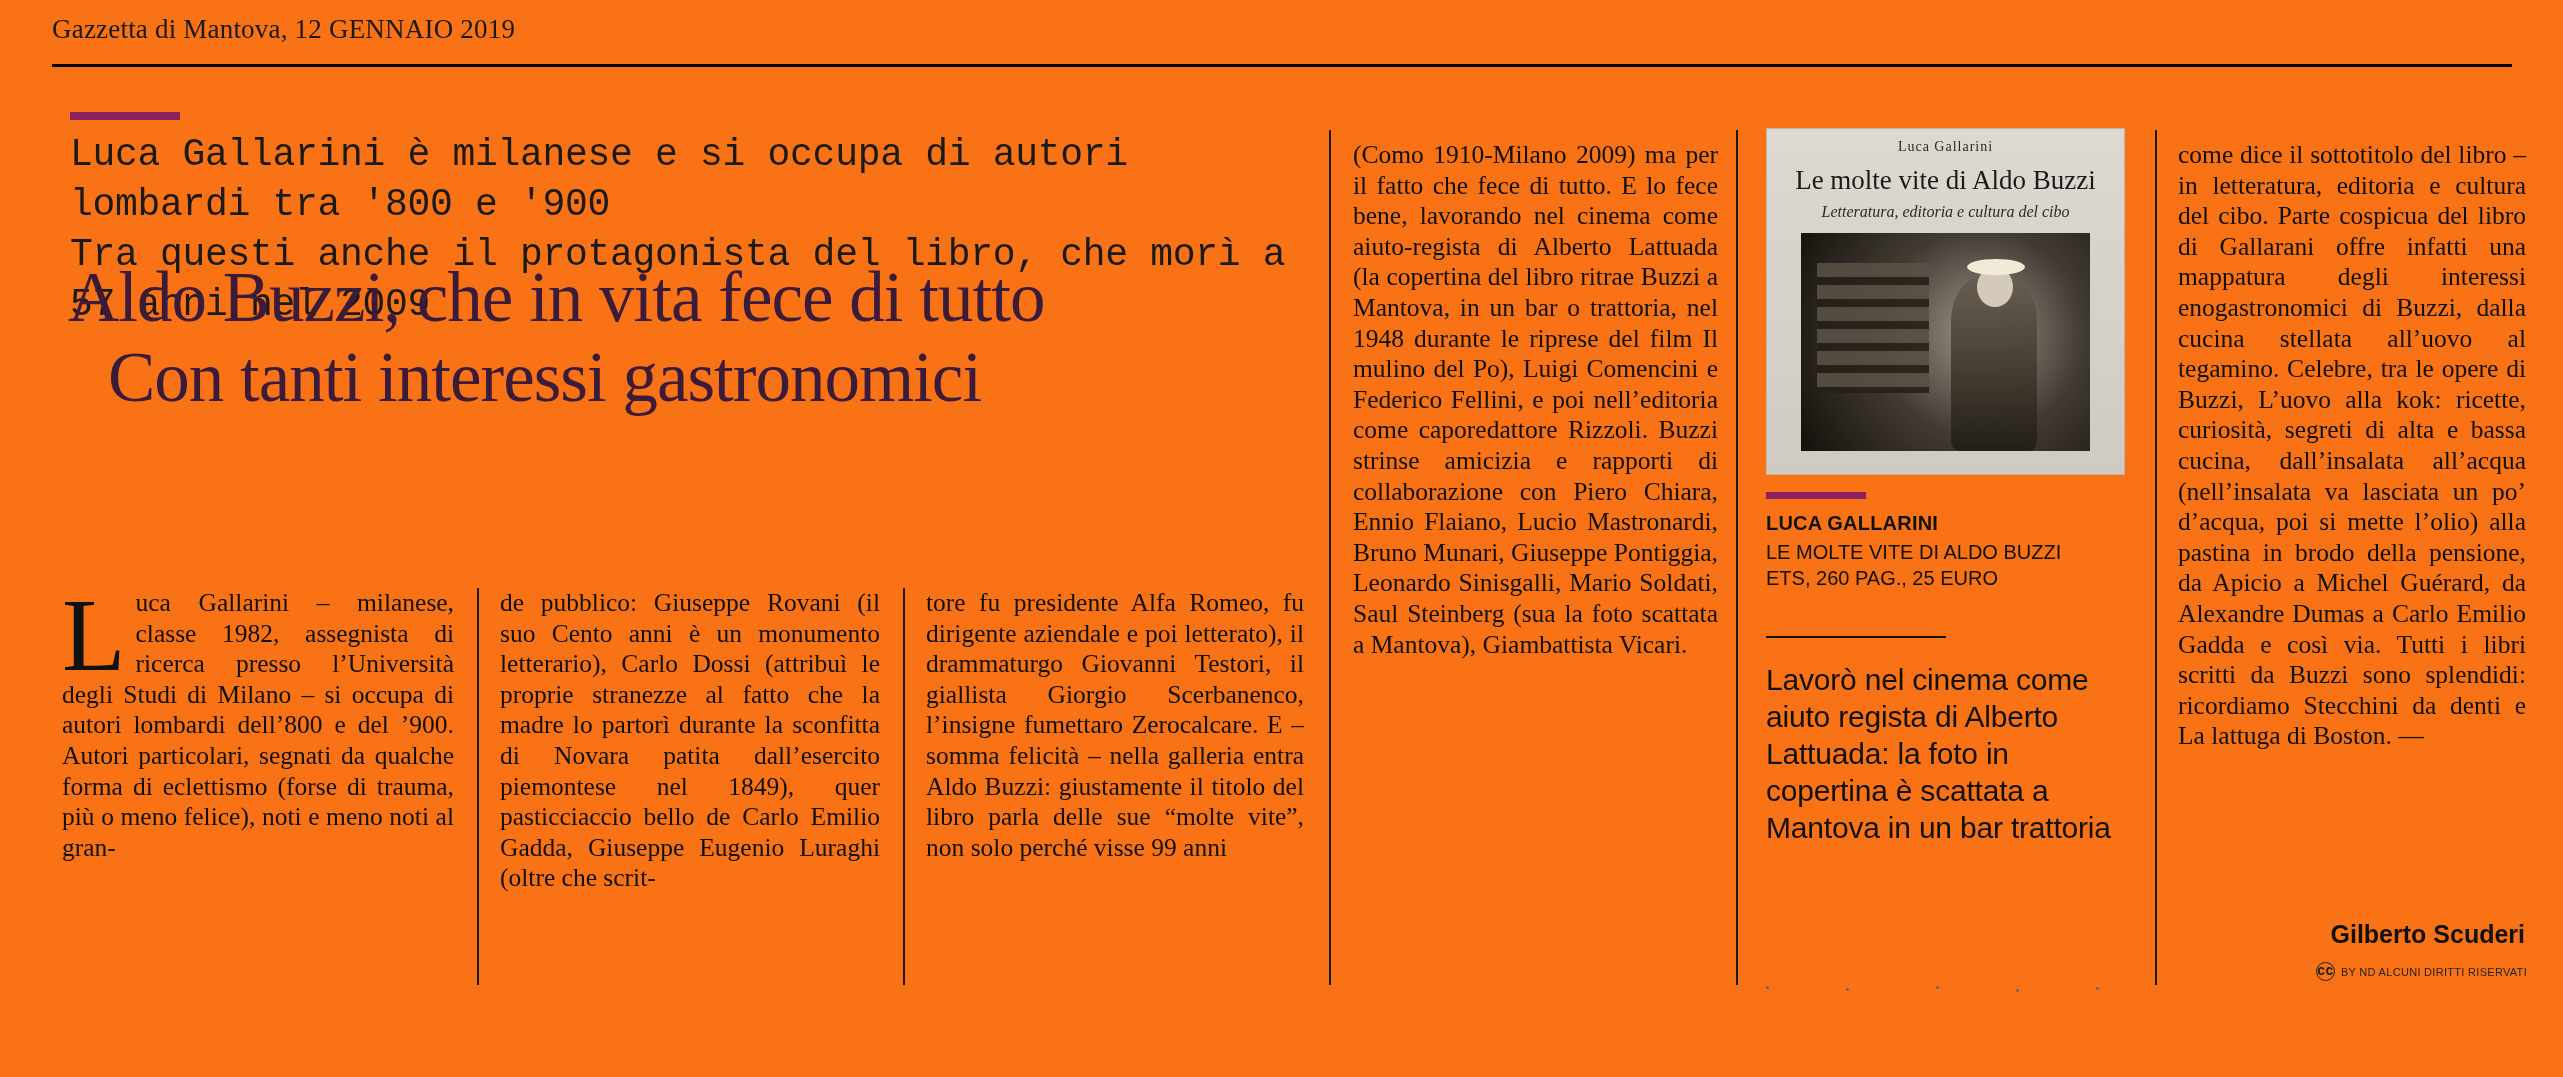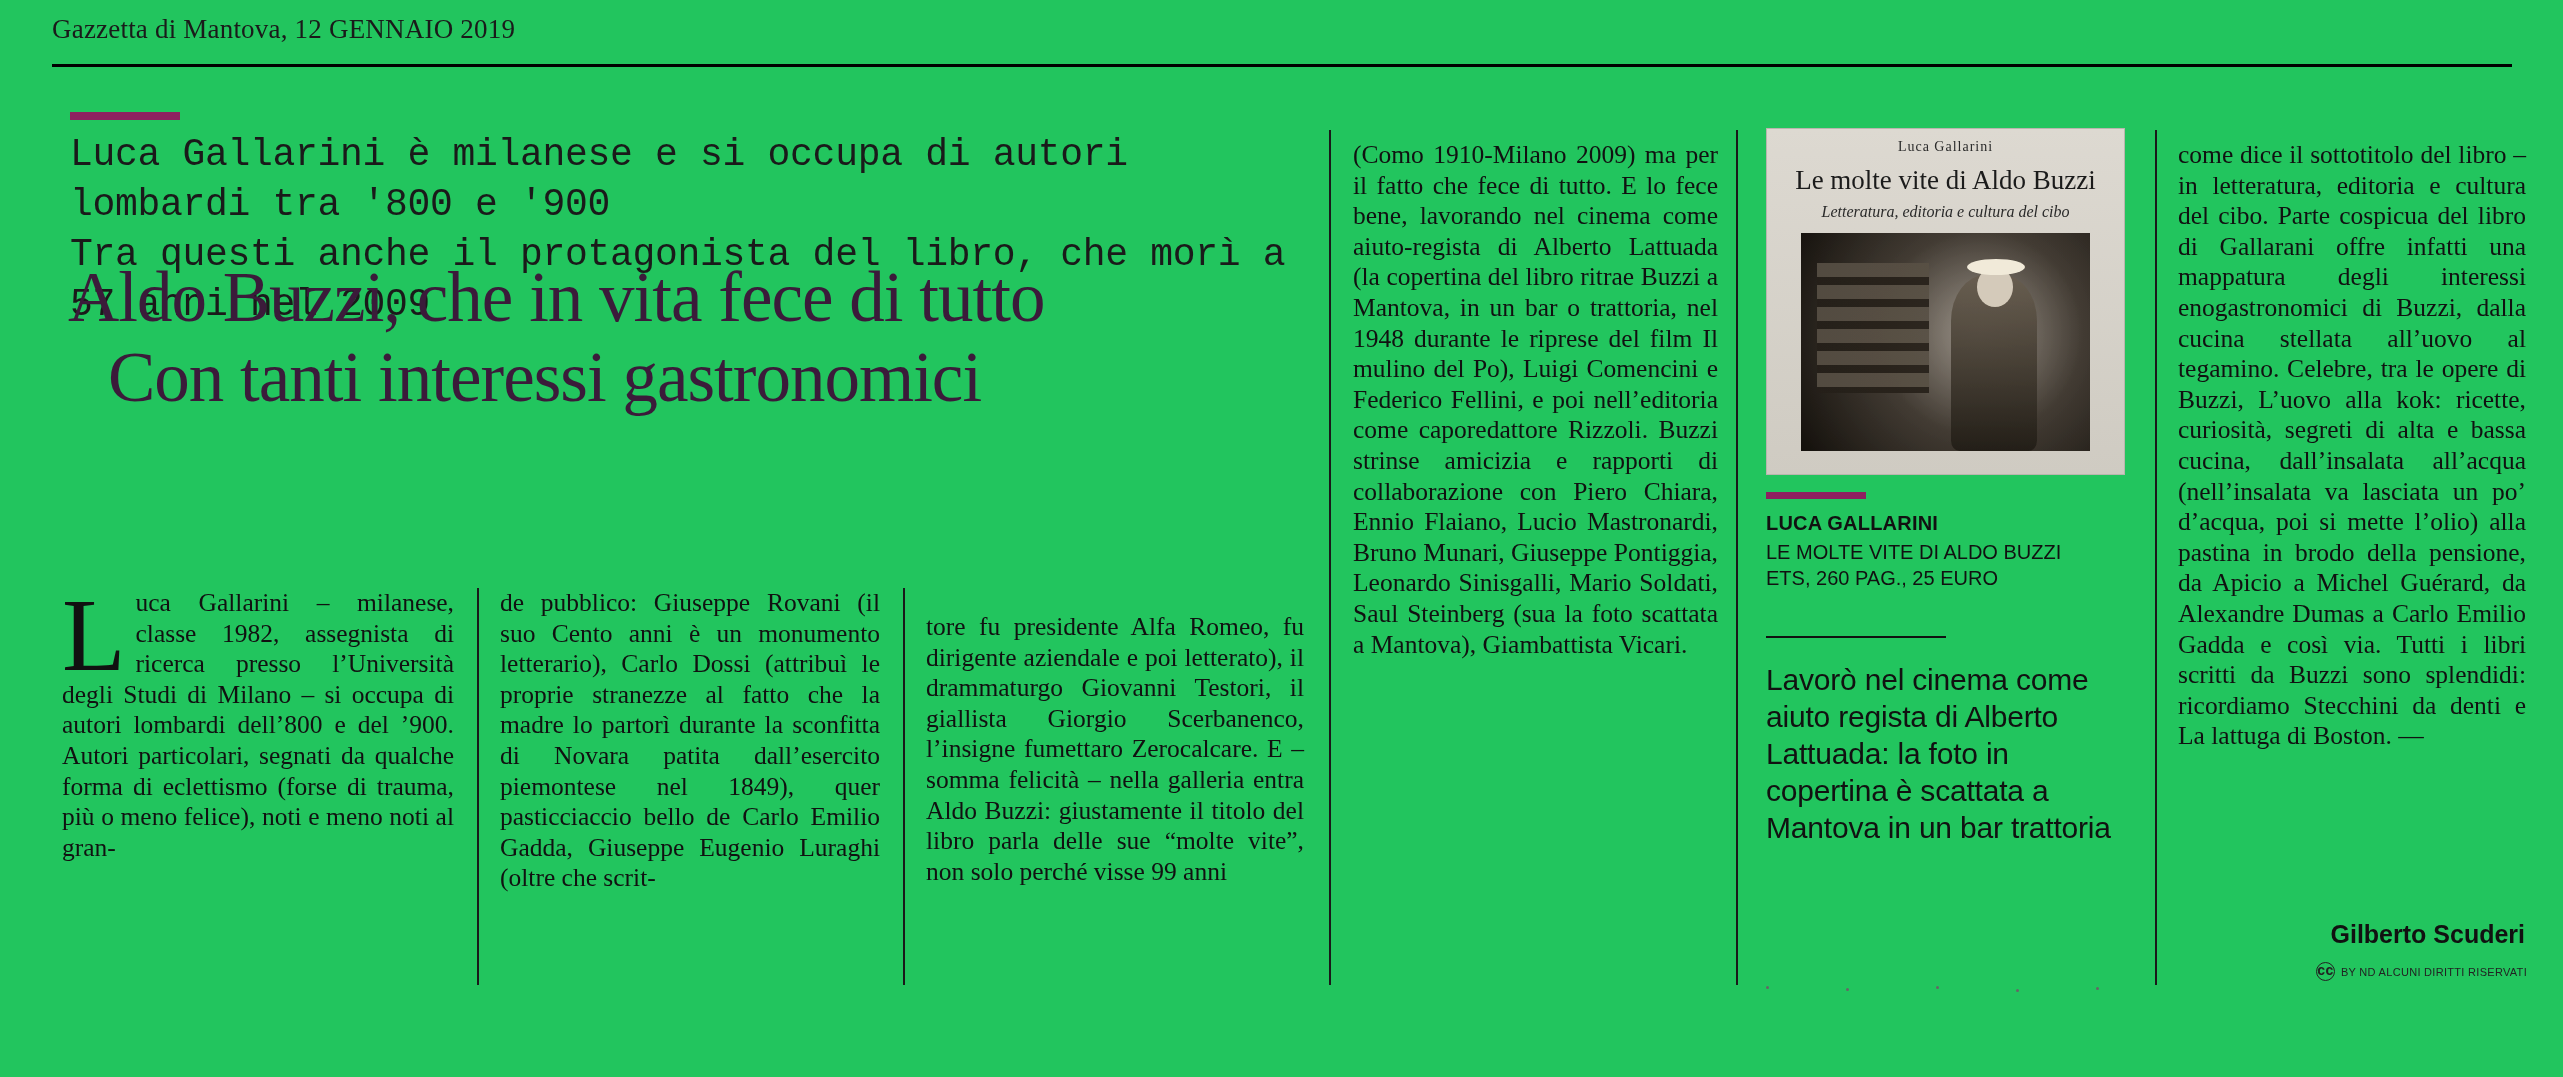--- a/index.html
+++ b/index.html
@@ -11,21 +11,21 @@
     width: 2563px;
     height: 1077px;
     font-family: "Liberation Serif", serif;
     color: #111111;
     overflow: hidden;
   }
   .page {
     position: relative;
     width: 2563px;
     height: 1077px;
-    background: #22c55e;
+    background: #f97316;
   }
 
   
   .masthead {
     position: absolute;
     left: 52px;
     top: 14px;
     font-family: "Liberation Serif", serif;
     font-size: 27px;
     letter-spacing: 0.2px;
@@ -100,21 +100,21 @@
     font-size: 25.5px;
     line-height: 1.2;
     text-align: justify;
     color: #111111;
     hyphens: manual;
   }
   .col p { margin: 0 0 9px 0; }
 
   .col-1 { left: 62px;   top: 588px; width: 392px; }
   .col-2 { left: 500px;  top: 588px; width: 380px; }
-  .col-3 { left: 926px;  top: 588px; width: 378px; margin-top: 24px; }
+  .col-3 { left: 926px;  top: 588px; width: 378px; }
   .col-4 { left: 1353px; top: 140px; width: 365px; }
   .col-6 { left: 2178px; top: 140px; width: 348px; }
 
   .dropcap::first-letter {
     float: left;
     font-size: 104px;
     line-height: 0.78;
     padding: 6px 10px 0 0;
     font-family: "Liberation Serif", serif;
     color: #111111;

